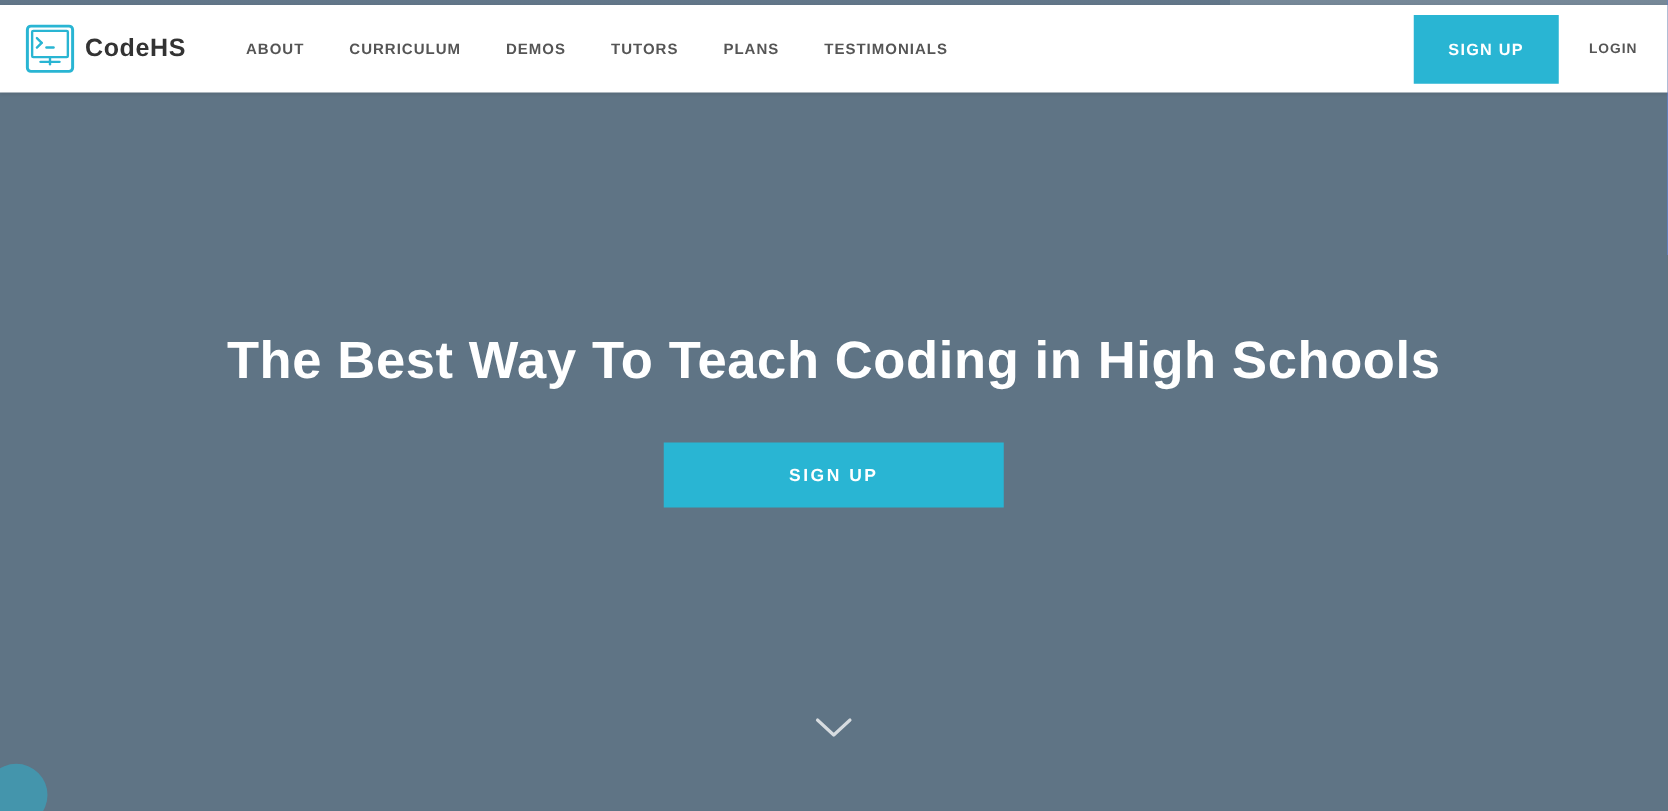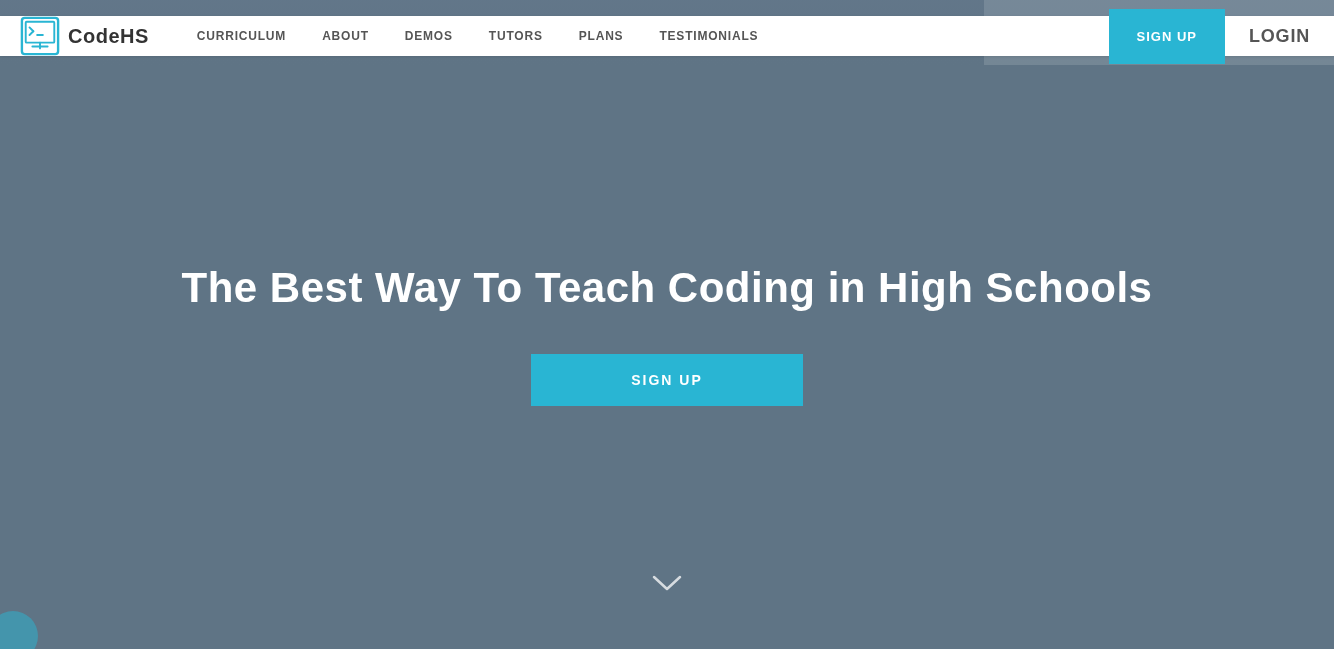--- a/index.html
+++ b/index.html
@@ -11,24 +11,24 @@
     body {
       font-family: 'Helvetica Neue', Helvetica, Arial, sans-serif;
       width: 1334px;
       height: 649px;
       overflow: hidden;
     }
 
     
     .navbar {
       position: fixed;
-      top: 16px;
+      top: 4px;
       left: 0;
       width: 100%;
-      height: 40px;
+      height: 70px;
       background: #ffffff;
       display: flex;
       z-index: 100;
       box-shadow: 0 1px 3px rgba(0,0,0,0.1);
     }
 
     .navbar-brand {
       display: flex;
       align-items: center;
       padding: 0 20px;
@@ -82,21 +82,21 @@
       text-transform: uppercase;
       cursor: pointer;
     }
 
     .btn-login-nav {
       background: transparent;
       color: #555;
       border: none;
       height: 55px;
       padding: 16px 24px;
-      font-size: 18px;
+      font-size: 11px;
       font-weight: 600;
       letter-spacing: 0.8px;
       text-transform: uppercase;
       cursor: pointer;
     }
 
     
     .hero {
       position: relative;
       width: 1334px;
@@ -212,24 +212,24 @@
       <line x1="14" y1="16" x2="10" y2="20" stroke="#29b5d3" stroke-width="2" stroke-linecap="round"></line>
       <line x1="18" y1="20" x2="24" y2="20" stroke="#29b5d3" stroke-width="2" stroke-linecap="round"></line>
       <line x1="13" y1="32" x2="29" y2="32" stroke="#29b5d3" stroke-width="2" stroke-linecap="round"></line>
       <line x1="21" y1="28" x2="21" y2="34" stroke="#29b5d3" stroke-width="2" stroke-linecap="round"></line>
     </svg>
     <span class="brand-name">CodeHS</span>
   </a>
 
   <ul class="navbar-nav">
     <li>
+      <a href="#">ABOUT</a>
+    </li>
+    <li>
       <a href="#">CURRICULUM</a>
-    </li>
-    <li>
-      <a href="#">ABOUT</a>
     </li>
     <li>
       <a href="#">DEMOS</a>
     </li>
     <li>
       <a href="#">TUTORS</a>
     </li>
     <li>
       <a href="#">PLANS</a>
     </li>

